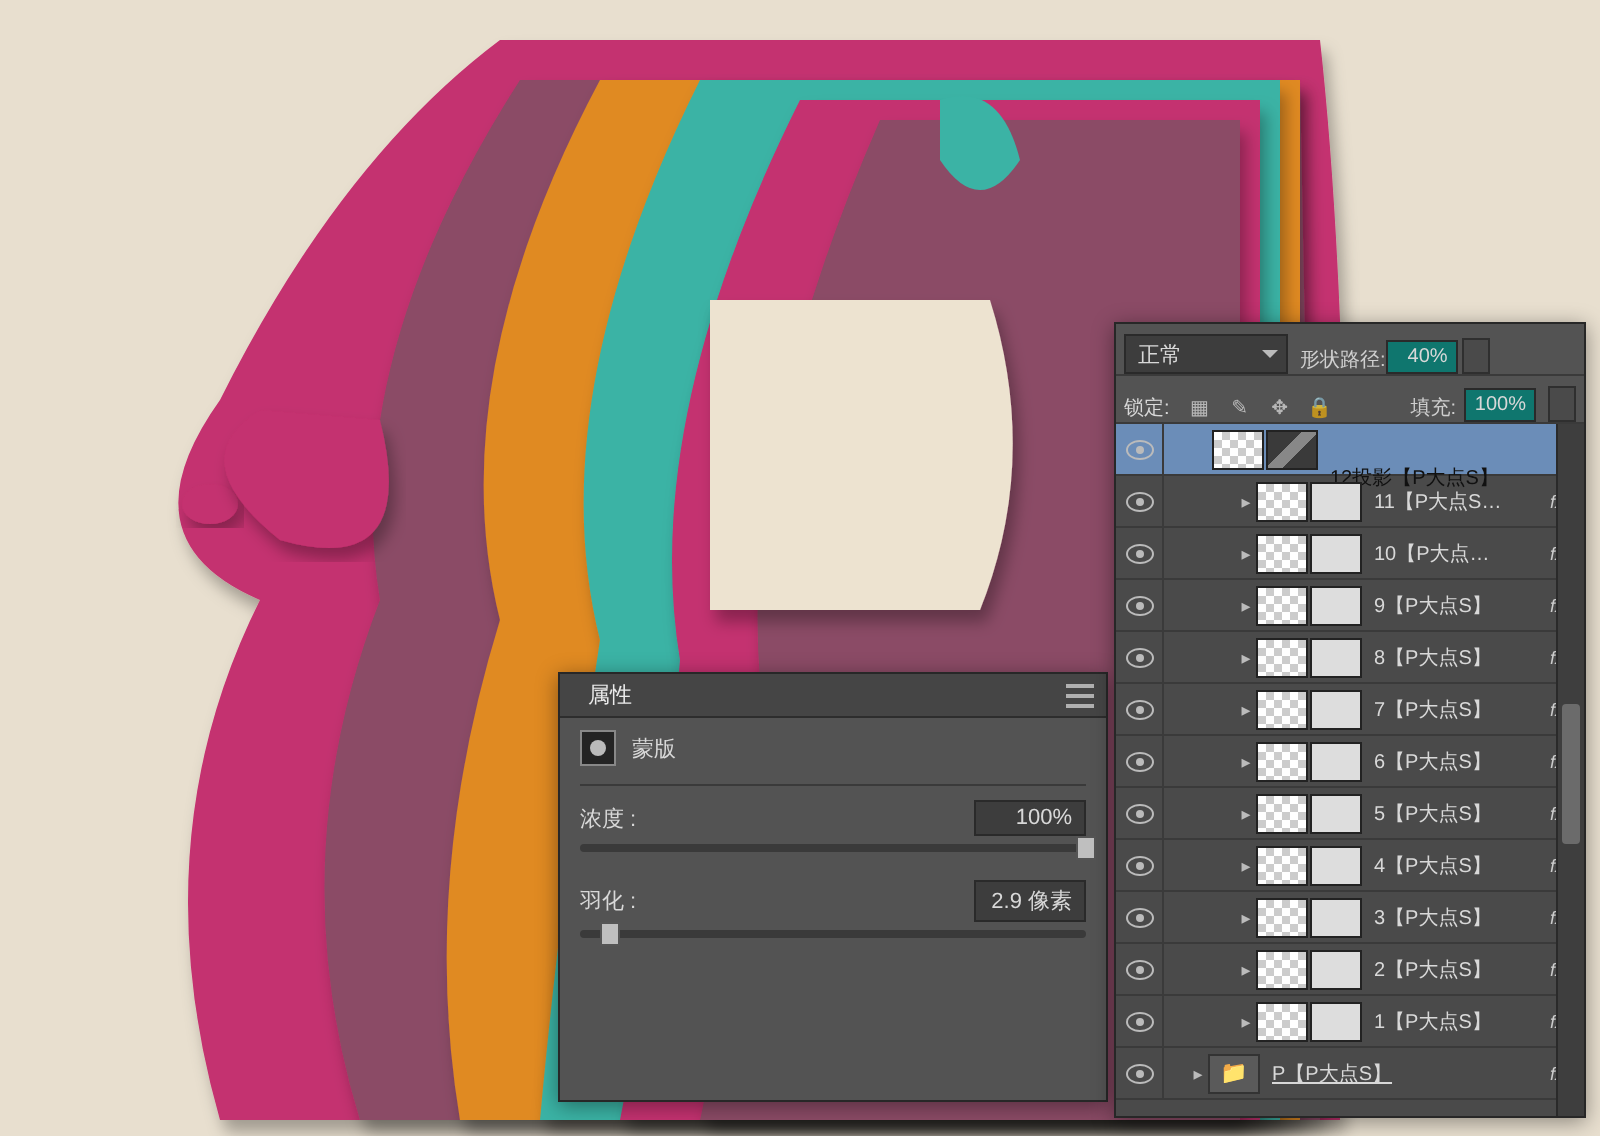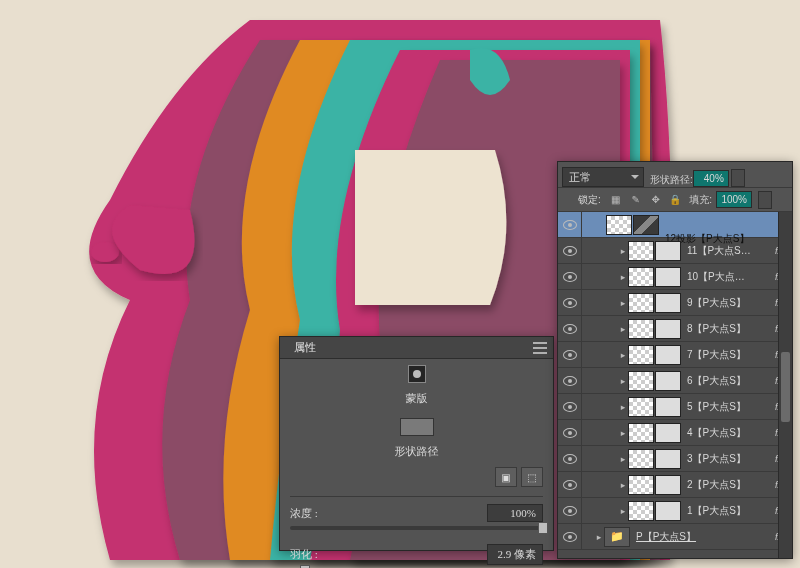--- a/index.html
+++ b/index.html
@@ -27,21 +27,21 @@
     background: #535353;
     border: 1px solid #272727;
     box-shadow: 0 2px 10px rgba(0,0,0,.4);
     z-index: 10;
     color: #d8d8d8;
   }
   
   
   #prop {
     left: 279px; top: 336px;
-    width: 275px; height: 215px; font-family: Liberation Serif, serif;
+    width: 275px; height: 215px;
   }
   .panel-header {
     height: 22px;
     background: #454545;
     display: flex; align-items: center;
     padding: 0 6px;
     border-bottom: 1px solid #2d2d2d;
   }
   .panel-tab {
     color: #eaeaea;
@@ -50,21 +50,20 @@
   .panel-menu {
     margin-left: auto;
     width: 14px; height: 12px;
     display: flex; flex-direction: column; justify-content: space-between;
   }
   .panel-menu span { height: 2px; background: #b0b0b0; }
   .prop-row {
     display: flex; align-items: center;
     padding: 6px 10px;
     gap: 8px;
-    flex-direction: column;
   }
   .mask-icon {
     width: 18px; height: 18px;
     border: 1px solid #888;
     background: #242424;
     position: relative;
   }
   .mask-icon::after {
     content: "";
     position: absolute;
@@ -152,22 +151,22 @@
     width: 36px; text-align: right;
   }
   .mini-btn {
     width: 14px; height: 18px;
     background: #4a4a4a;
     border: 1px solid #2f2f2f;
     margin-left: 2px;
   }
   .layers-lock {
     height: 24px;
-    display: flex; align-items: center;
-    padding: 0 20px;
+    display: flex; align-items: flex-end;
+    padding: 0 4px;
     border-bottom: 1px solid #3a3a3a;
     gap: 4px;
     font-size: 10px;
   }
   .lock-icons { display: flex; gap: 6px; margin-left: 4px; }
   .lock-icon { width: 14px; height: 14px; opacity: .75; display: flex; align-items: center; justify-content: center; }
   
   .layers-list {
     flex: 1;
     overflow: hidden;
@@ -280,28 +279,20 @@
     <span class="panel-tab">属性</span>
     <div class="panel-menu">
         <span></span>
         <span></span>
         <span></span>
       </div>
   </div>
   <div class="prop-row">
     <div class="mask-icon"></div>
     <span>蒙版</span>
-  </div>
-  <div class="prop-row">
-    <div class="shape-swatch"></div>
-    <span>形状路径</span>
-    <div class="right-icons">
-      <div class="icon-btn">▣</div>
-      <div class="icon-btn">⬚</div>
-    </div>
   </div>
   <hr class="sep">
   <div class="slider-row">
     <span>浓度 :</span>
     <span class="val">100%</span>
   </div>
   <div class="slider-track">
     <div class="slider-thumb" style="left:100%"></div>
   </div>
   <div class="slider-row">

